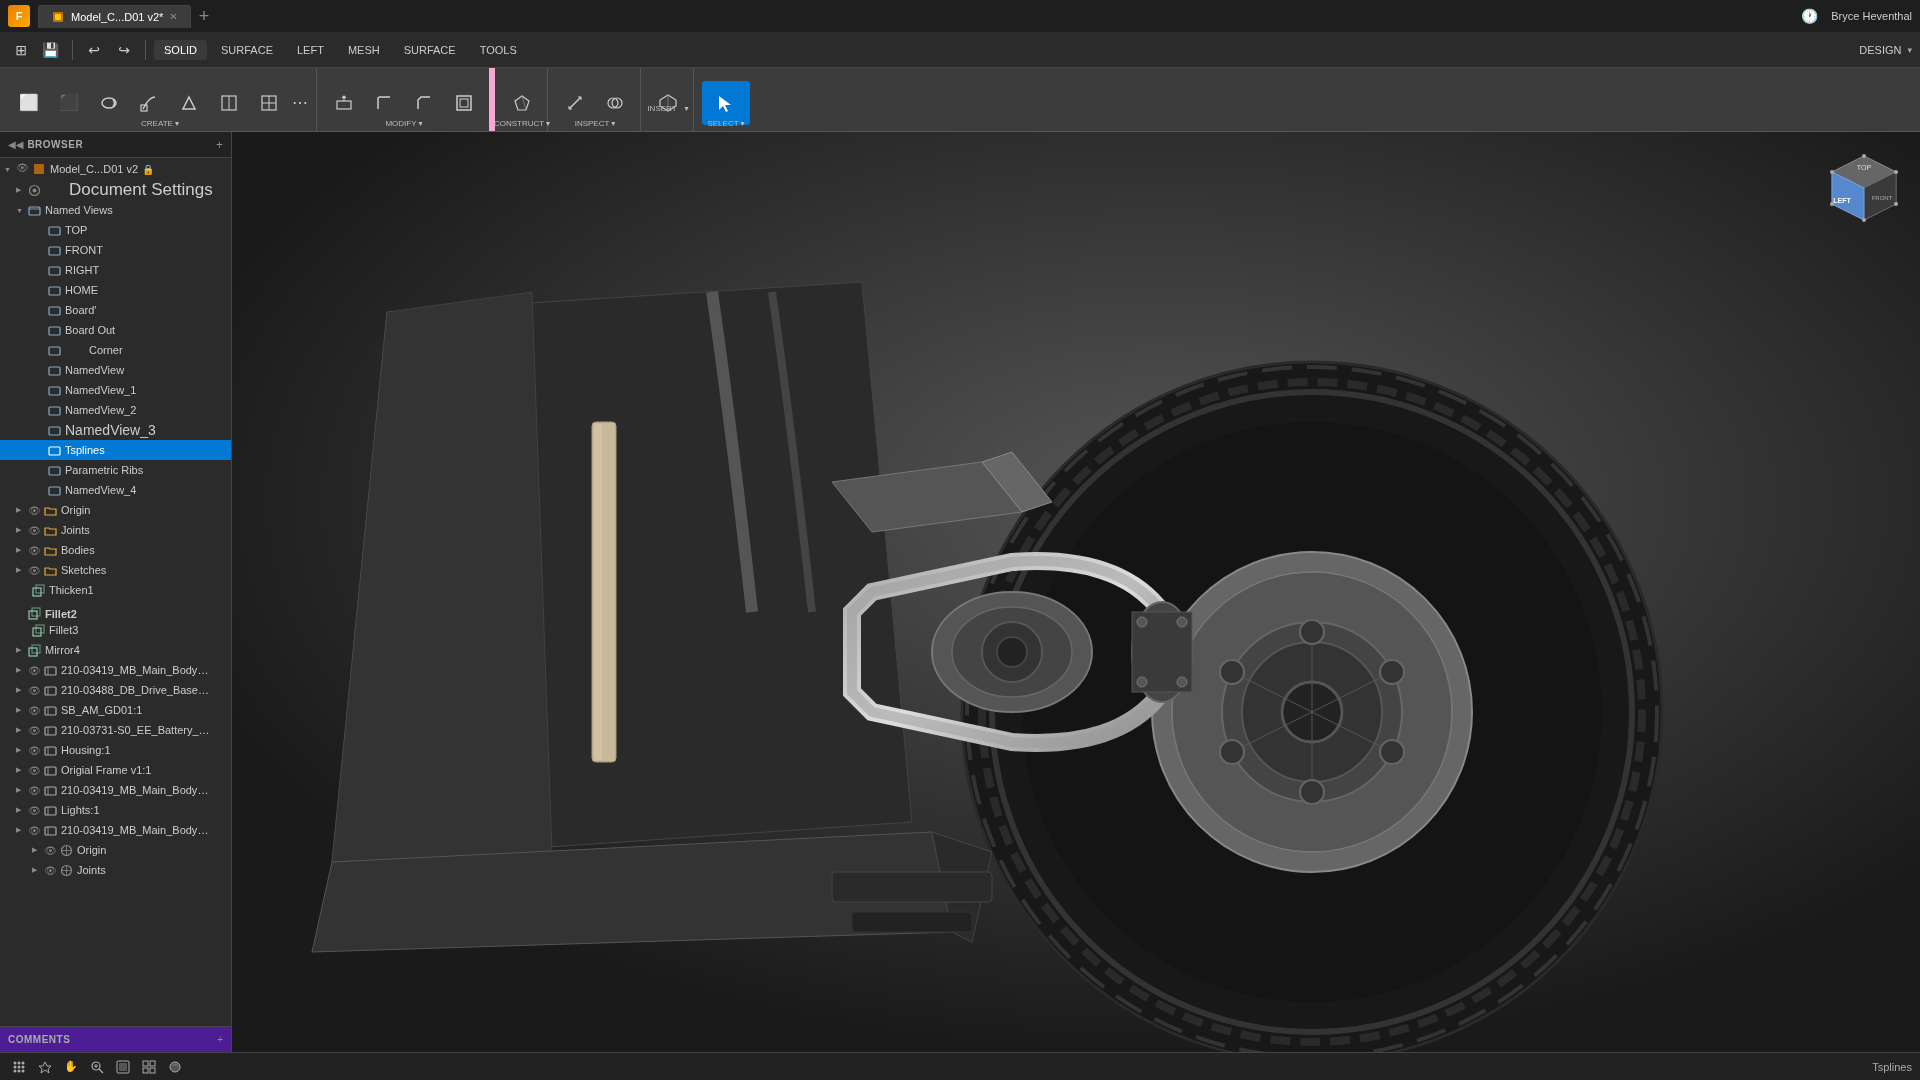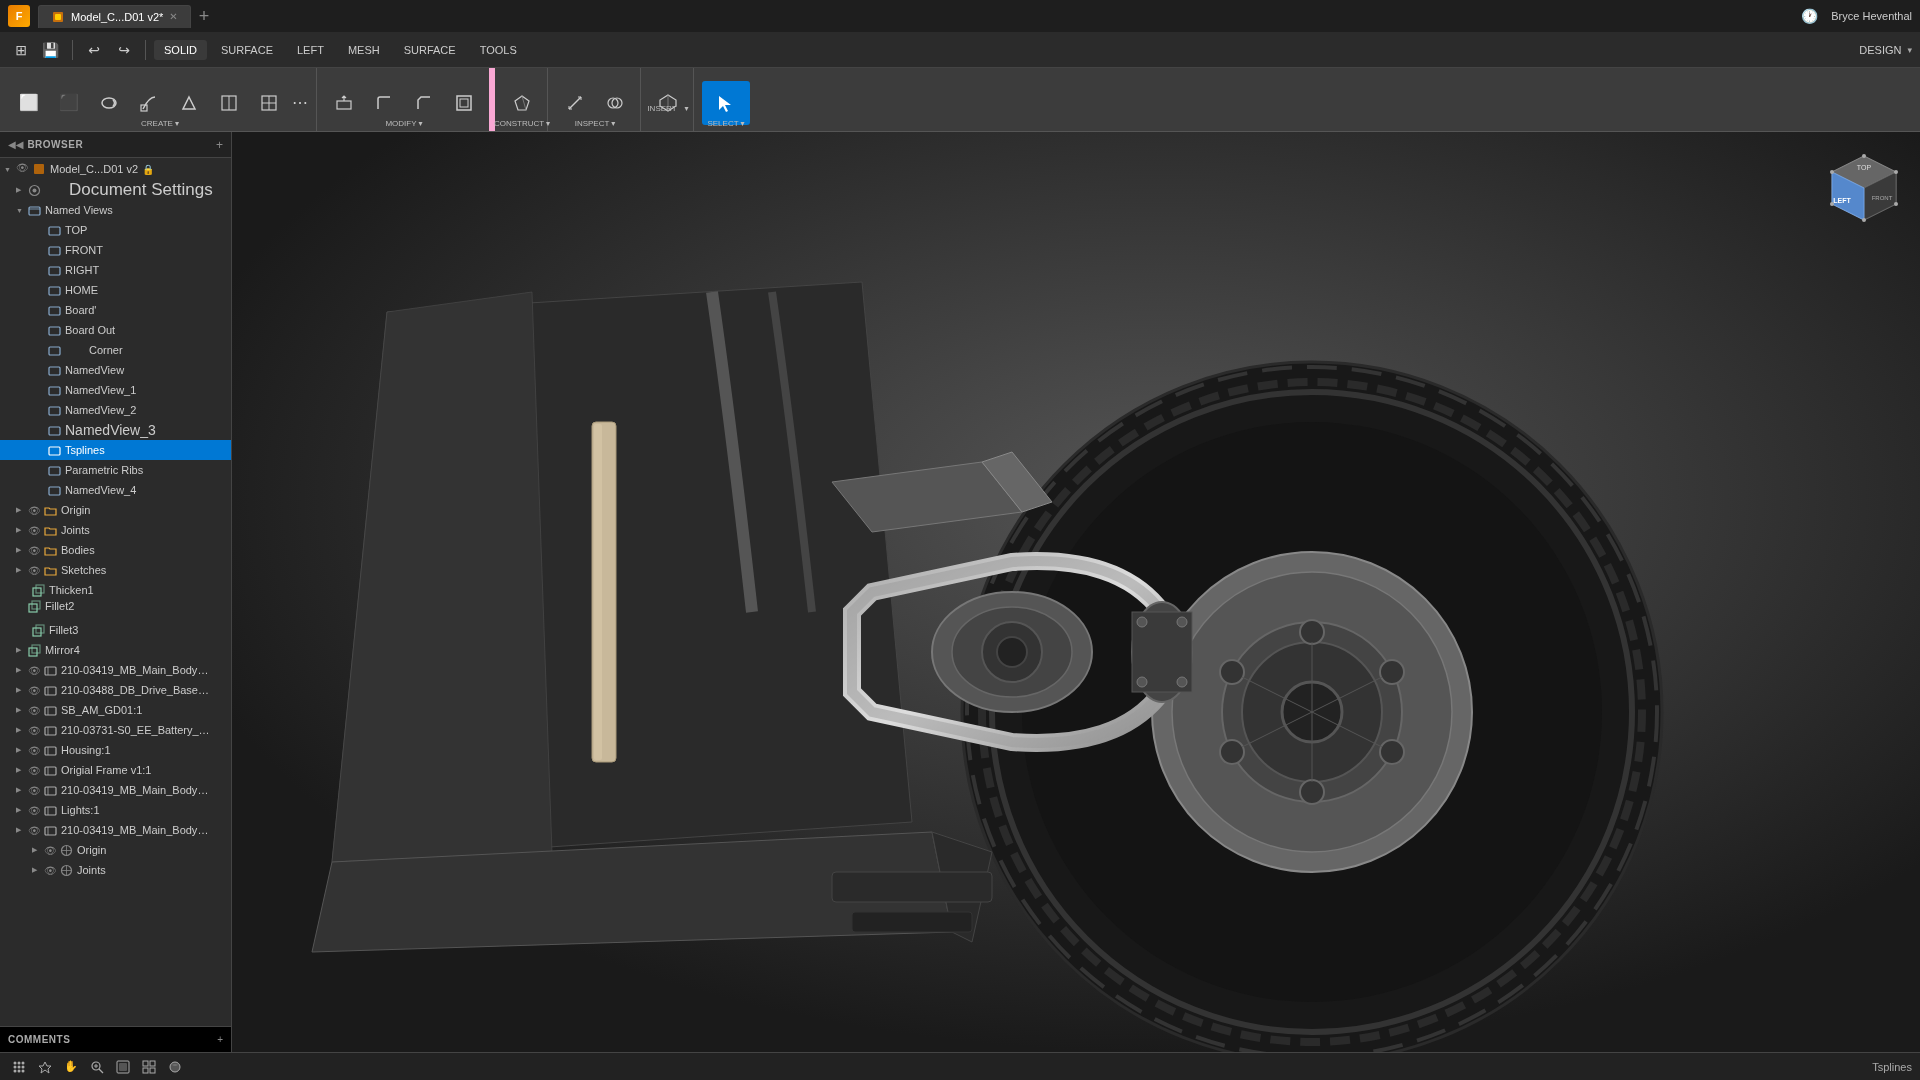--- a/index.html
+++ b/index.html
@@ -540,21 +540,21 @@
       </div>
 
       <div class="tree-item indent-1" style="display:flex;align-items:center;height:20px;padding-left:20px;cursor:pointer;font-size:11px;color:#ccc;">
         <span style="width:12px;"></span>
         <svg width="13" height="13" viewBox="0 0 13 13" style="margin-right:4px;flex-shrink:0;">
             <rect x="1" y="4" width="8" height="8" fill="none" stroke="#88ccaa" stroke-width="1.2"></rect>
             <rect x="4" y="1" width="8" height="8" fill="none" stroke="#88ccaa" stroke-width="1.2" opacity="0.6"></rect>
           </svg>
         <span style="font-size:11px;">Thicken1</span>
       </div>
-      <div class="tree-item indent-1" style="display:flex;align-items:flex-start;height:20px;cursor:pointer;font-size:11px;color:#ccc;">
+      <div class="tree-item indent-1" style="display:flex;align-items:flex-end;height:20px;cursor:pointer;font-size:11px;color:#ccc;font-weight:bold;">
         <span style="width:12px;"></span>
         <svg width="13" height="13" viewBox="0 0 13 13" style="margin-right:4px;flex-shrink:0;">
             <rect x="1" y="4" width="8" height="8" fill="none" stroke="#88ccaa" stroke-width="1.2"></rect>
             <rect x="4" y="1" width="8" height="8" fill="none" stroke="#88ccaa" stroke-width="1.2" opacity="0.6"></rect>
           </svg>
         <span style="font-size:11px;">Fillet2</span>
       </div>
       <div class="tree-item indent-1" style="display:flex;align-items:center;height:20px;padding-left:20px;cursor:pointer;font-size:11px;color:#ccc;">
         <span style="width:12px;"></span>
         <svg width="13" height="13" viewBox="0 0 13 13" style="margin-right:4px;flex-shrink:0;">
@@ -670,21 +670,21 @@
         <svg width="13" height="13" viewBox="0 0 13 13" style="margin-right:4px;flex-shrink:0;">
             <circle cx="6.5" cy="6.5" r="5" fill="none" stroke="#888" stroke-width="1.2"></circle>
             <line x1="2" y1="6.5" x2="11" y2="6.5" stroke="#888" stroke-width="0.8"></line>
             <line x1="6.5" y1="2" x2="6.5" y2="11" stroke="#888" stroke-width="0.8"></line>
           </svg>
         <span style="font-size:11px;">Joints</span>
       </div>
 
     </div>
 
-    <div style="height:26px;background:#000000;border-top:1px solid #444;display:flex;align-items:center;padding:0 8px;gap:4px;cursor:pointer;">
+    <div style="height:26px;background:#4c1d95;border-top:1px solid #444;display:flex;align-items:center;padding:0 8px;gap:4px;cursor:pointer;">
       <span style="font-size:10px;color:#aaa;font-weight:bold;letter-spacing:0.5px;">COMMENTS</span>
       <span style="margin-left:auto;font-size:10px;color:#888;">+</span>
     </div>
   </div>
 
   <div id="viewport" style="flex:1;position:relative;background:#1a1a1a;overflow:hidden;">
 
     <svg width="100%" height="100%" viewBox="0 0 1688 920" style="position:absolute;top:0;left:0;">
 
       <defs>

